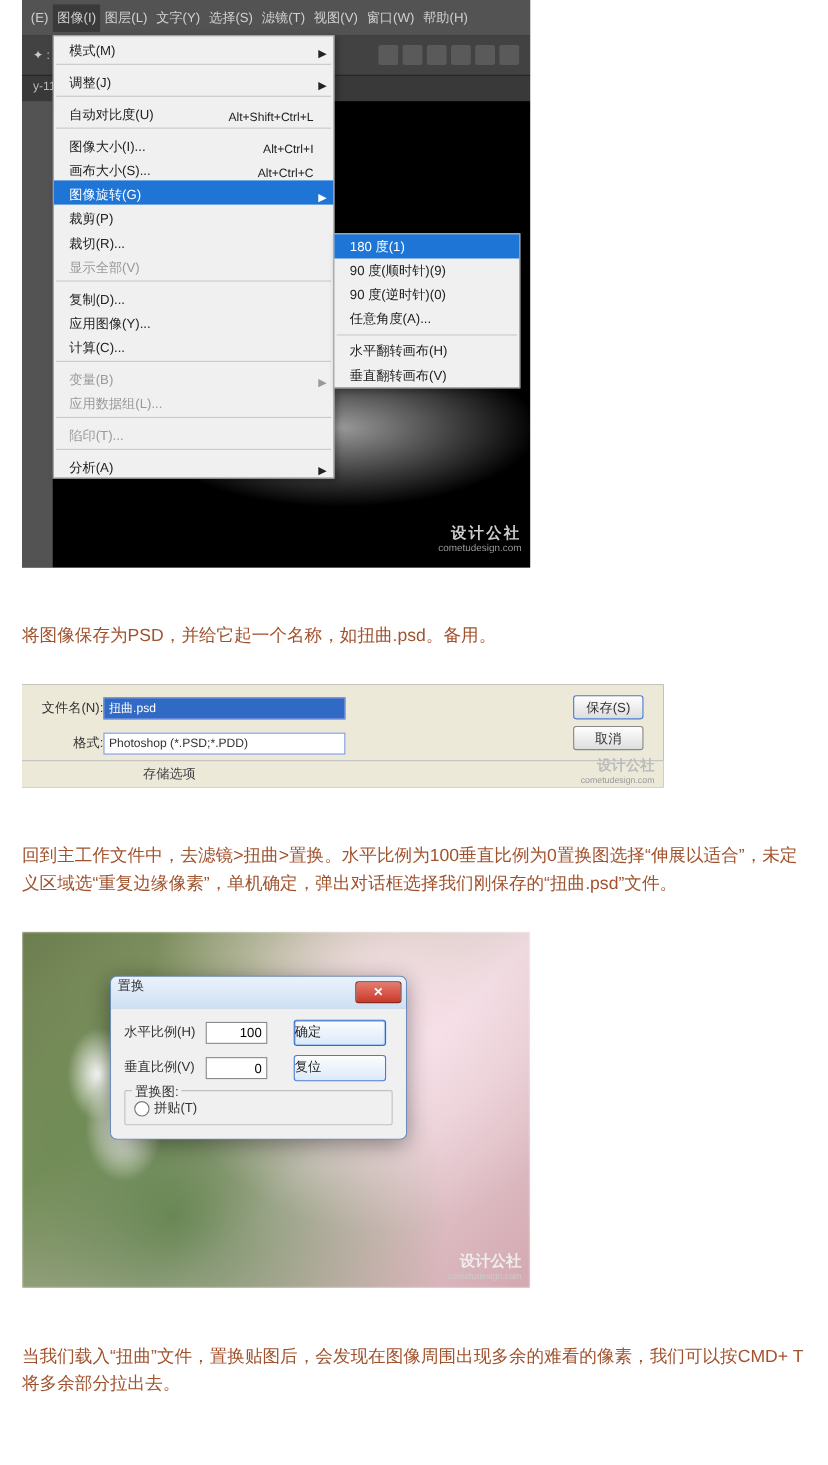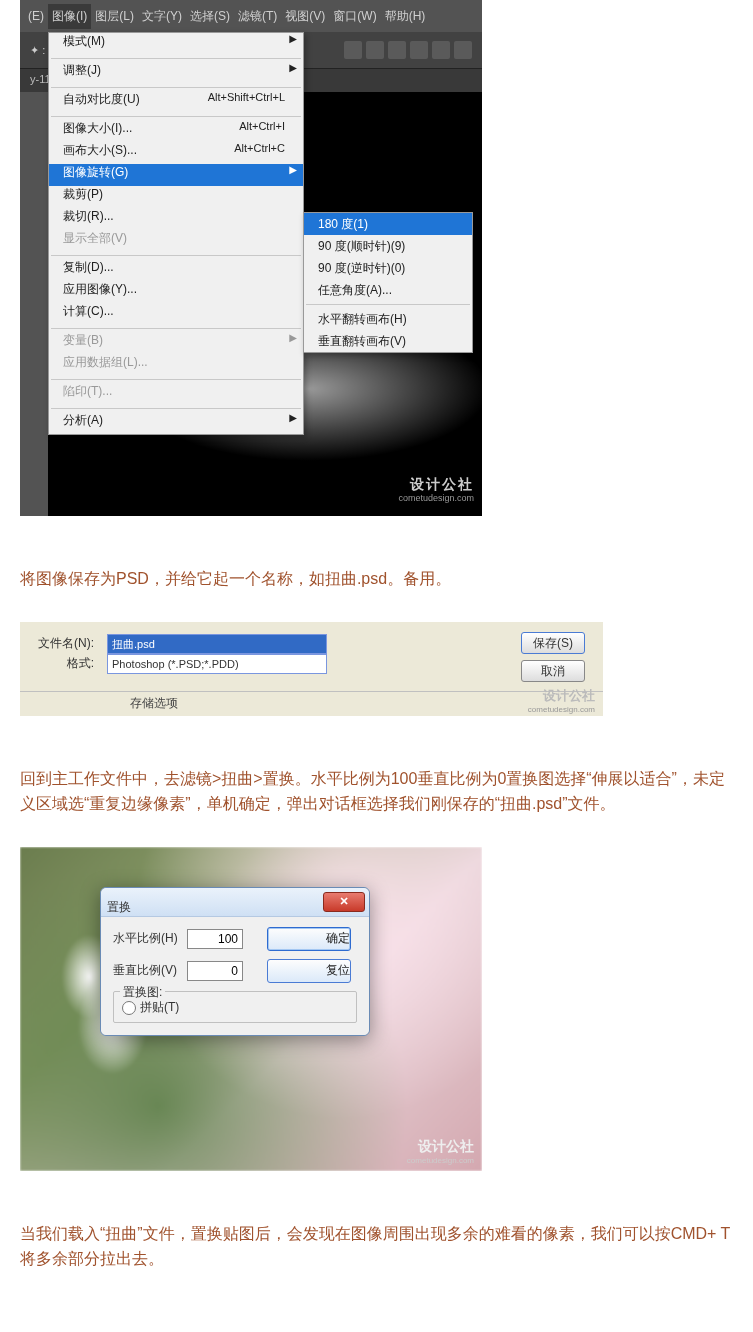--- a/index.html
+++ b/index.html
@@ -17,41 +17,41 @@
 .ps-toolbar .icon{width:18px;height:18px;background:#5a5a5a;border-radius:2px}
 .ps-tabs{height:24px;background:#393939;color:#bbb;font-size:11px;padding:4px 10px;border-bottom:1px solid #222}
 .ps-side{position:absolute;left:0;top:92px;width:28px;bottom:0;background:#535353}
 .ps-canvas{position:absolute;left:28px;top:92px;right:0;bottom:0;background:#000}
 .ps-canvas .swirl{position:absolute;inset:0;background:radial-gradient(ellipse 300px 120px at 60% 70%,rgba(255,255,255,.6),transparent 60%),radial-gradient(ellipse 200px 80px at 50% 50%,rgba(255,255,255,.5),transparent 70%)}
 .ps-watermark{position:absolute;right:8px;bottom:12px;color:#ccc;font-size:14px;text-align:right;line-height:1.2}
 .ps-watermark .zh{font-weight:bold;letter-spacing:2px}
 .ps-watermark .en{font-size:9px;color:#999}
 
 .dropdown{position:absolute;left:28px;top:32px;width:254px;background:#f0f0f0;border:1px solid #999;box-shadow:2px 2px 6px rgba(0,0,0,.3);font-size:12px;color:#222}
-.dropdown .row{display:flex;justify-content:space-between;align-items:flex-start;height:22px;padding:0 18px 0 14px;position:relative}
+.dropdown .row{display:flex;justify-content:space-between;align-items:flex-end;height:22px;padding:0 18px 0 14px;position:relative}
 .dropdown .row.hover{background:#1f75d6;color:#fff}
 .dropdown .row.disabled{color:#999}
 .dropdown .sep{height:1px;background:#c8c8c8;margin:3px 2px}
 .dropdown .arrow{position:absolute;right:6px;font-size:10px}
 .dropdown .shortcut{font-size:11px}
 
 .submenu{position:absolute;left:283px;top:212px;width:168px;background:#f0f0f0;border:1px solid #999;box-shadow:2px 2px 6px rgba(0,0,0,.3);font-size:12px;color:#222}
 .submenu .row{height:22px;display:flex;align-items:center;padding:0 14px}
 .submenu .row.hover{background:#1f75d6;color:#fff}
 .submenu .sep{height:1px;background:#c8c8c8;margin:3px 2px}
 
 
 .save-screenshot{width:583px;height:94px;position:relative;margin-left:20px;display:flex;background:#000}
 .save-left{width:88px;background:linear-gradient(90deg,#000 0,#111 100%);position:relative}
 .save-left .net-icon{width:34px;height:28px;background:linear-gradient(135deg,#5b8fc7,#2c5a9a);border-radius:3px;position:absolute;left:28px;top:2px}
 .save-left .net-label{position:absolute;left:24px;top:32px;font-size:12px;color:#333}
 .save-right{flex:1;background:#ece9d8;position:relative;font-size:12px}
-.save-row{position:absolute;left:14px;display:flex;align-items:center;gap:13px}
+.save-row{position:absolute;left:14px;display:flex;align-items:center;gap:0}
 .save-row.r1{top:12px}
-.save-row.r2{top:32px}
+.save-row.r2{top:44px}
 .save-label{width:60px;text-align:right;color:#333}
 .save-field{width:210px;height:18px;border:1px solid #7a96df;background:#fff;font-size:11px;padding:0 4px;line-height:18px}
 .save-field.sel{background:#316ac5;color:#fff}
 .save-btn{position:absolute;right:18px;width:62px;height:20px;line-height:20px;text-align:center;border:1px solid #888;background:linear-gradient(#fff,#ddd);border-radius:3px;font-size:12px}
 .save-btn.b1{top:10px;border:1px solid #4a7bd4}
 .save-btn.b2{top:38px}
 .save-section{position:absolute;left:0;right:0;bottom:0;height:24px;background:#ece9d8;border-top:1px solid #c0c0c0}
 .save-section-label{position:absolute;left:110px;bottom:4px;font-size:12px;color:#444}
 .save-watermark{position:absolute;right:8px;bottom:2px;text-align:right;color:#999}
 .save-watermark .zh{font-size:13px;font-weight:bold;color:#bbb}
@@ -65,27 +65,27 @@
   linear-gradient(135deg,#6b7d4e 0%,#8a9b6a 30%,#e8d4d8 60%,#d4a8b0 100%);
   filter:blur(1px)}
 .disp-bg::after{content:"";position:absolute;inset:0;background:
   radial-gradient(ellipse 40px 60px at 15% 40%,#fff,transparent 70%),
   radial-gradient(ellipse 50px 70px at 20% 55%,#fff,transparent 70%)}
 .disp-watermark{position:absolute;right:8px;bottom:6px;text-align:right;color:#eee}
 .disp-watermark .zh{font-size:14px;font-weight:bold}
 .disp-watermark .en{font-size:8px;color:#ccc}
 
 .win7-dialog{position:absolute;left:80px;top:40px;width:268px;background:#f0f0f0;border:1px solid #6a8bb5;border-radius:6px;box-shadow:0 4px 20px rgba(0,0,0,.4);font-size:12px}
-.win7-title{height:28px;background:linear-gradient(#eaf2fb,#cfe0f4);border-bottom:1px solid #b5c9e2;border-radius:6px 6px 0 0;display:flex;align-items:flex-end;padding:0 6px;color:#333;position:relative}
+.win7-title{height:28px;background:linear-gradient(#eaf2fb,#cfe0f4);border-bottom:1px solid #b5c9e2;border-radius:6px 6px 0 0;display:flex;align-items:flex-start;padding:0 6px;color:#333;position:relative}
 .win7-close{position:absolute;right:4px;top:4px;width:40px;height:18px;background:linear-gradient(#e87b6f,#c83a2a);border:1px solid #8a2a1e;border-radius:3px;display:flex;align-items:center;justify-content:center;color:#fff;font-size:11px;font-weight:bold}
 .win7-body{padding:10px 12px 12px 12px;background:#f0f0f0;border-radius:0 0 6px 6px}
 .form-row{display:flex;align-items:center;gap:6px;margin-bottom:8px}
 .form-row label{width:68px}
 .num-input{width:46px;height:18px;border:1px solid #888;background:#fff;text-align:right;padding:0 4px;font-size:12px}
-.btn7{width:82px;height:22px;border:1px solid #4a7bd4;background:linear-gradient(#fdfdfd,#dbe9f9);border-radius:3px;font-size:12px;line-height:20px;text-align:right;color:#222;margin-left:18px}
+.btn7{width:82px;height:22px;border:1px solid #4a7bd4;background:linear-gradient(#fdfdfd,#dbe9f9);border-radius:3px;font-size:12px;line-height:20px;text-align:left;color:#222;margin-left:18px}
 .btn7.default{border:1px solid #2e6bd0;box-shadow:0 0 0 1px #a3c7f2 inset}
 .fieldset{border:1px solid #c0c0c0;border-radius:2px;margin-top:4px;padding:6px 8px 4px 8px;position:relative}
 .fieldset .legend{position:absolute;top:-8px;left:6px;background:#f0f0f0;padding:0 3px;font-size:12px}
 .radio-row{display:flex;align-items:center;gap:4px;height:20px;font-size:12px}
 .radio{width:12px;height:12px;border:1px solid #777;border-radius:50%;background:#fff;display:inline-flex;align-items:center;justify-content:center}
 .radio.checked::after{content:"";width:6px;height:6px;background:#3d7d3d;border-radius:50%}
 .radio-row.sel{background:#d3e5ff}
 </style>
 </head>
 <body>

